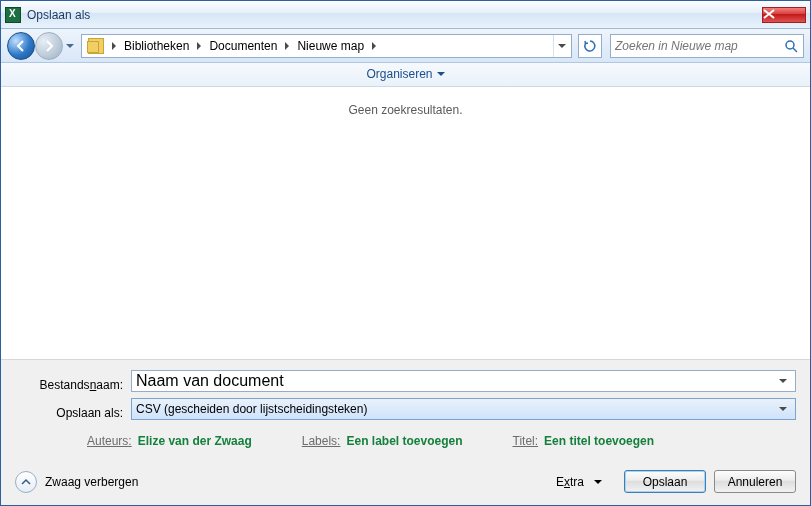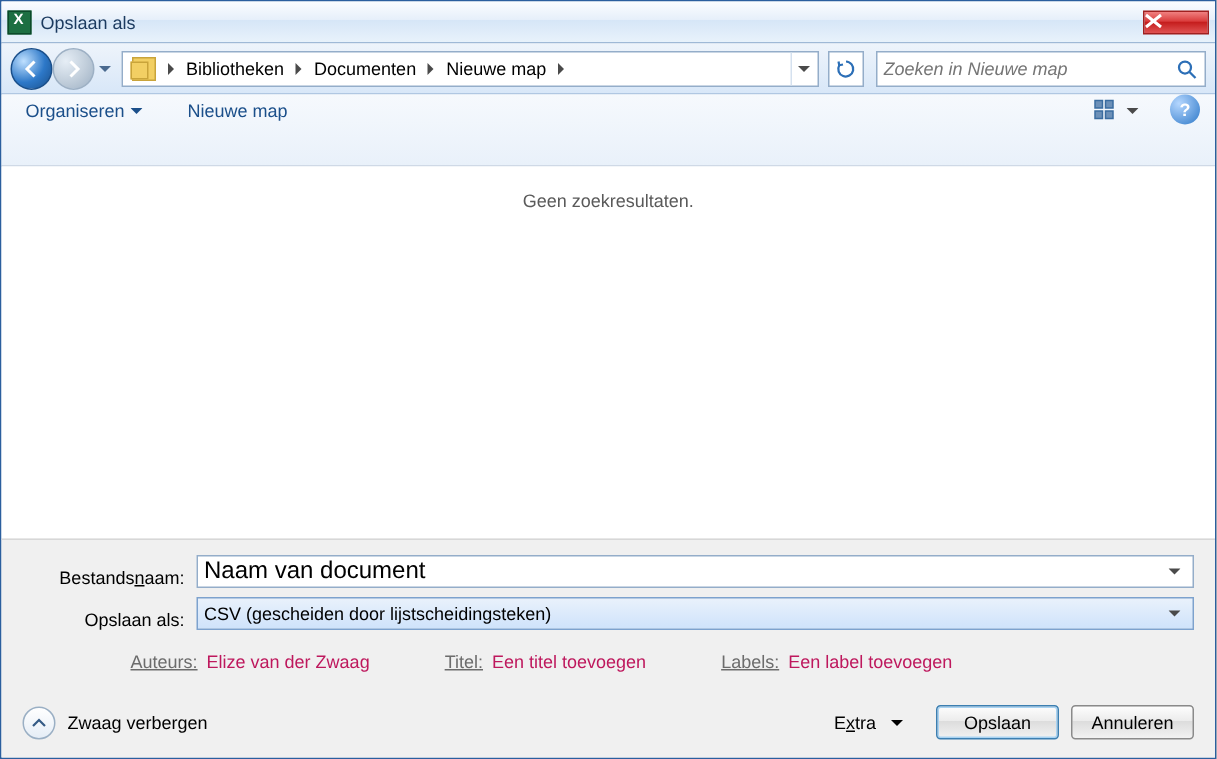--- a/index.html
+++ b/index.html
@@ -19,45 +19,45 @@
   .navbtn svg { width:14px; height:14px;}
   .recent-dd { width:14px; height:28px; display:flex; align-items:center; justify-content:center;}
   .addressbar { flex:1; height:24px; border:1px solid #94adc9; background:#fff; display:flex; align-items:center; padding:0 2px;}
   .addr-icon { width:16px; height:16px; background:#f2cf63; border:1px solid #c9a43a; margin:0 4px; position:relative;}
   .addr-icon::before{content:""; position:absolute; left:-2px; top:2px; width:10px; height:10px; background:#f2cf63; border:1px solid #c9a43a;}
   .crumb { display:flex; align-items:center; height:100%; padding:0 4px; color:#000;}
   .crumb-sep { width:12px; display:flex; align-items:center; justify-content:center;}
   .addr-spacer{flex:1;}
   .addr-dd { width:16px; display:flex; align-items:center; justify-content:center; border-left:1px solid #d5e1ef; height:100%;}
   .refresh { width:24px; height:24px; border:1px solid #94adc9; background:#fff; display:flex; align-items:center; justify-content:center; margin-left:2px;}
-  .searchbox { width:220px; height:24px; border:1px solid #94adc9; background:#fff; display:flex; align-items:center; padding:0 4px; margin-left:4px;}
+  .searchbox { width:194px; height:24px; border:1px solid #94adc9; background:#fff; display:flex; align-items:center; padding:0 4px; margin-left:4px;}
   .searchbox input { border:none; outline:none; font-style:italic; color:#6b7d92; flex:1; font-size:12px;}
   .searchbox .sicon { width:16px; display:flex; align-items:center; justify-content:center; color:#2c6fb7;}
   
-  .toolbar { height:48px; background:linear-gradient(#f6f9fd,#e9f1fa); border-bottom:1px solid #cfd9e6; display:flex; align-items:flex-start; padding:0 10px; gap:18px;}
+  .toolbar { height:24px; background:linear-gradient(#f6f9fd,#e9f1fa); border-bottom:1px solid #cfd9e6; display:flex; align-items:center; padding:0 10px; gap:18px;flex-direction:column;}
   .toolbar .tb-item { color:#1b4f8a; display:flex; align-items:center; gap:4px; padding:4px 6px; border-radius:2px;}
   .toolbar .spacer{flex:1;}
   .view-btn { display:flex; align-items:center; border:1px solid transparent; padding:2px 2px;}
   .helpbtn { width:20px; height:20px; border-radius:50%; background:radial-gradient(circle at 30% 30%, #b5d7ff,#2d78c8); color:#fff; display:flex; align-items:center; justify-content:center; font-weight:bold;}
   
   .filearea { flex:1; background:#fff; display:flex; align-items:flex-start; justify-content:center; padding-top:16px; color:#5a5a5a;}
   
   .bottom { background:#f0f0f0; border-top:1px solid #d7d7d7; padding:10px 14px 12px 14px;}
   .row { display:flex; align-items:flex-end; margin-bottom:6px;}
   .row .lbl { width:116px; text-align:right; padding-right:8px; color:#000;}
   .row .lbl .ul { text-decoration:underline;}
   .fld { flex:1; height:22px; border:1px solid #94adc9; background:#fff; display:flex; align-items:center; padding:0 4px;}
   .fld input { border:none; outline:none; flex:1; font-size:16px;}
   .fld .dd { width:16px; display:flex; align-items:center; justify-content:center;}
   .fld.selected { background:linear-gradient(#e9f1fb,#cfe3fb); border:1px solid #7da2ce;}
   .fld.selected span{ color:#000;}
   .metarow { display:flex; padding:8px 0 0 72px; gap:50px;}
   .meta { display:flex; gap:6px;}
   .meta .ml { color:#6c6c6c;text-decoration:underline;}
-  .meta .mv { color:#be185d;}
+  .meta .mv { color:#15803d;font-weight:bold;}
   
   .footer { display:flex; align-items:center; padding:10px 14px 12px 14px; background:#f0f0f0;}
   .hidef { display:flex; align-items:center; gap:8px;}
   .hidef .circ { width:22px; height:22px; border-radius:50%; border:1px solid #9aafc4; background:linear-gradient(#fff,#e5edf6); display:flex; align-items:center; justify-content:center;}
   .footer .spacer{flex:1;}
   .extra { display:flex; align-items:center; gap:10px; color:#000; margin-right:14px;}
   .extra .ul{text-decoration:underline;}
   .btn { min-width:82px; height:23px; border:1px solid #8a8a8a; border-radius:3px; background:linear-gradient(#fdfdfd,#ececec 45%,#dcdcdc 46%,#f2f2f2); display:flex; align-items:center; justify-content:center; margin-left:8px; padding:0 10px;}
   .btn.primary { border:1px solid #3c7fb1; box-shadow:0 0 0 1px #a9d3f2 inset;}
   svg.tri { width:8px; height:8px;}
@@ -206,26 +206,26 @@
             </svg>
           </div>
       </div>
     </div>
     <div class="metarow">
       <div class="meta">
         <span class="ml">Auteurs:</span>
         <span class="mv">Elize van der Zwaag</span>
       </div>
       <div class="meta">
+        <span class="ml">Labels:</span>
+        <span class="mv">Een label toevoegen</span>
+      </div>
+      <div class="meta">
         <span class="ml">Titel:</span>
         <span class="mv">Een titel toevoegen</span>
-      </div>
-      <div class="meta">
-        <span class="ml">Labels:</span>
-        <span class="mv">Een label toevoegen</span>
       </div>
     </div>
   </div>
 
   <div class="footer">
     <div class="hidef">
       <div class="circ">
         <svg width="10" height="10" viewBox="0 0 10 10">
             <path d="M1 7 L5 3 L9 7" stroke="#355b86" stroke-width="1.5" fill="none"></path>
           </svg>

